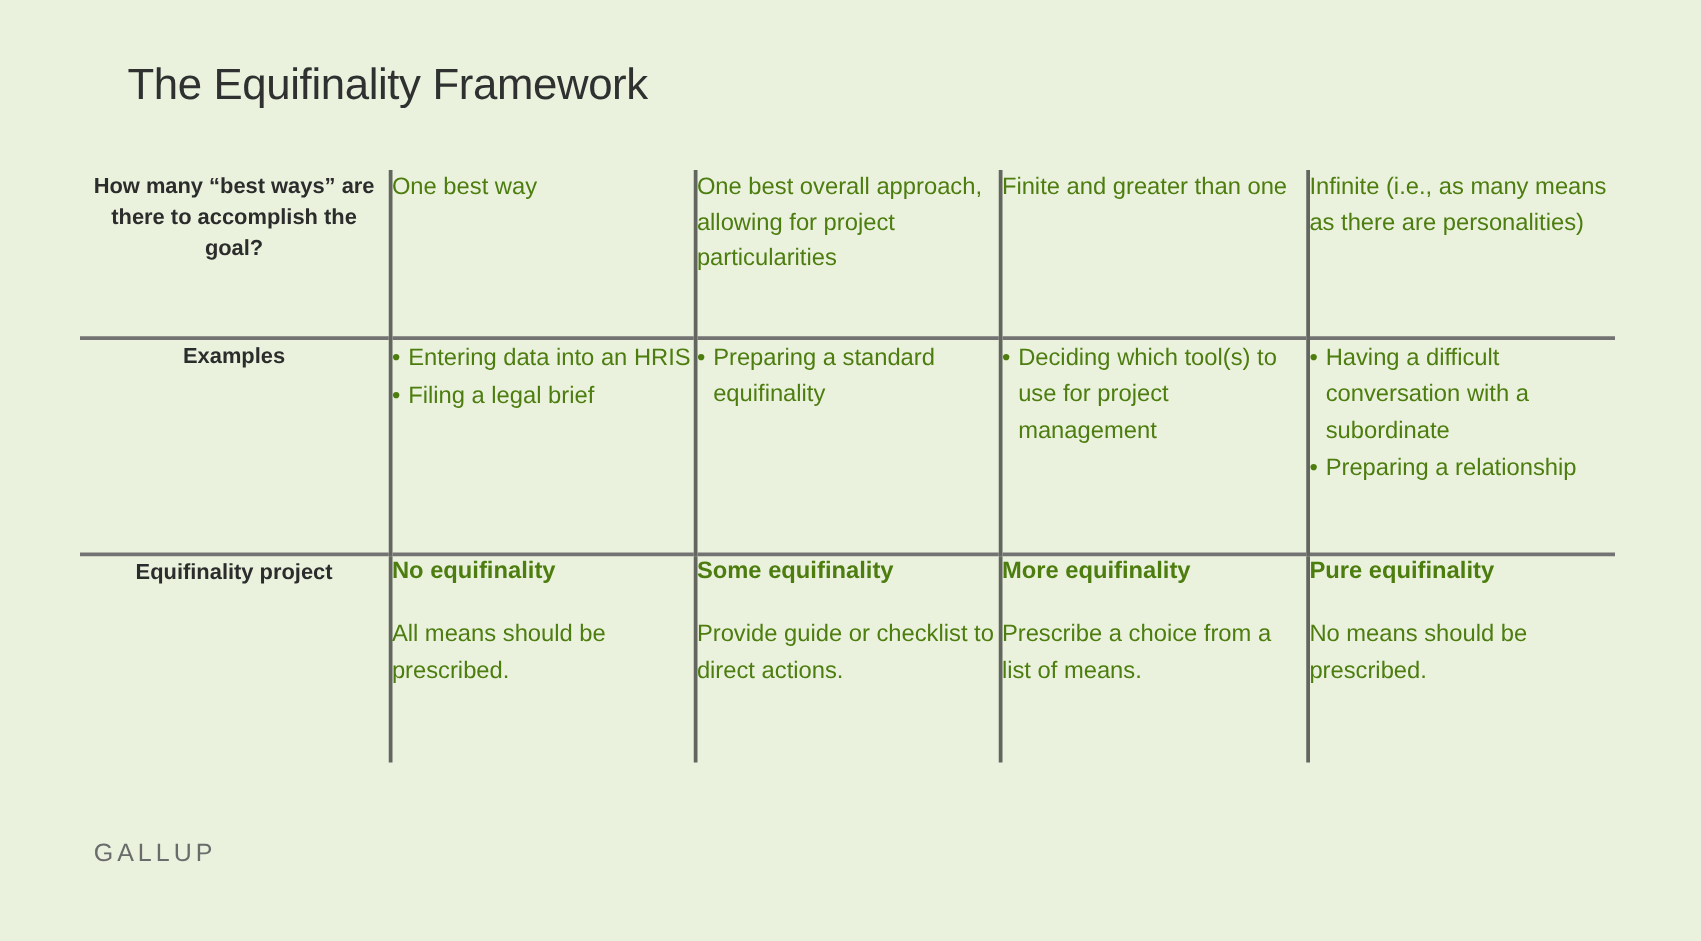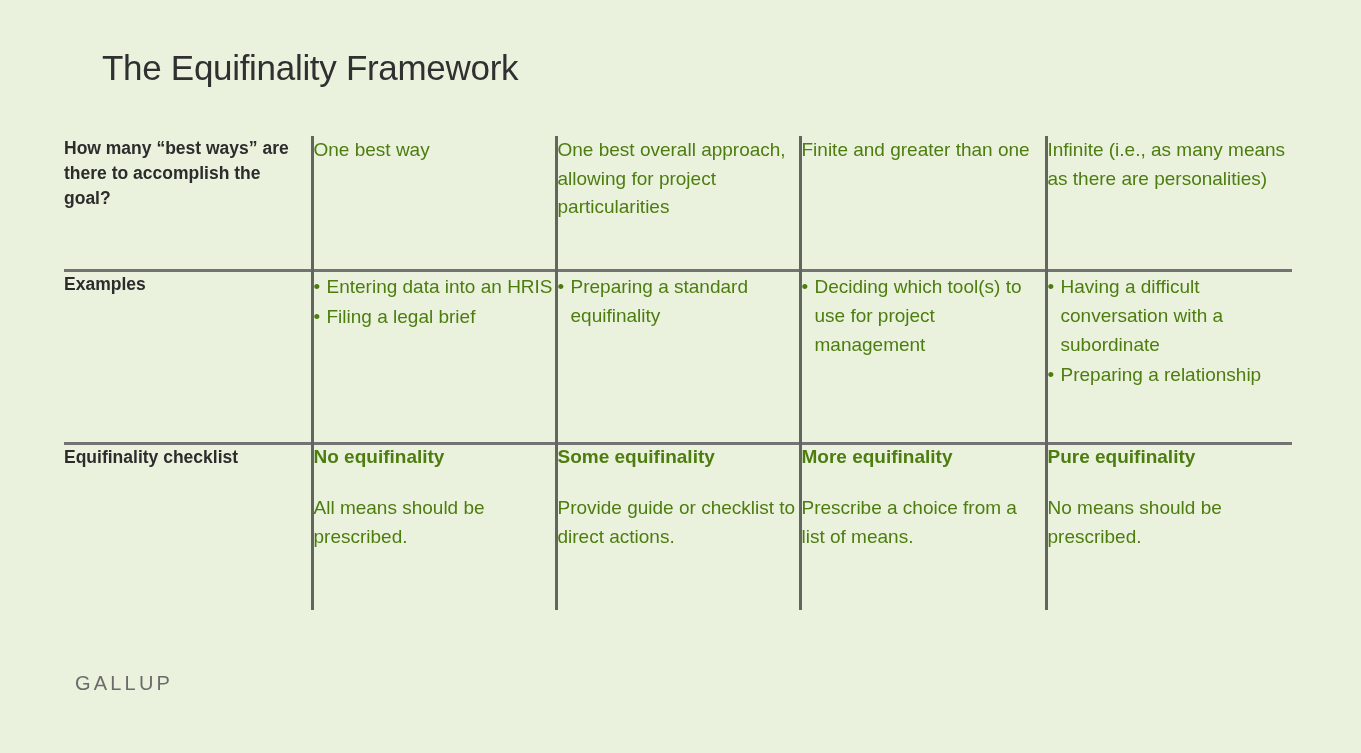--- a/index.html
+++ b/index.html
@@ -59,20 +59,21 @@
 
   
   .label-cell {
     background: #63b850;
     font-weight: bold;
     font-size: 17.5px;
     line-height: 1.42;
     color: #2b2d2c;
     padding: 18px 20px 18px 21px;
     border-right: 3px solid #63655f;
+    text-align: center;
   }
 
   
   .data-cell {
     font-size: 19px;
     line-height: 1.5;
     color: #4d7c0f;
     padding: 17px 22px 26px 20px;
     border-right: 3px solid #63655f;
   }
@@ -158,21 +159,21 @@
       </td>
       <td class="data-cell col-data-4 last">
         <ul class="bullets">
           <li>Having a difficult conversation with a subordinate</li>
           <li>Preparing a relationship</li>
         </ul>
       </td>
     </tr>
 
     <tr class="row-3 row-sep">
-      <td class="label-cell col-label">Equifinality checklist</td>
+      <td class="label-cell col-label">Equifinality project</td>
       <td class="data-cell col-data">
         <div class="spectrum-head">No equifinality</div>
         <div class="spectrum-body">All means should be prescribed.</div>
       </td>
       <td class="data-cell col-data">
         <div class="spectrum-head">Some equifinality</div>
         <div class="spectrum-body">Provide guide or checklist to direct actions.</div>
       </td>
       <td class="data-cell col-data-3">
         <div class="spectrum-head">More equifinality</div>

